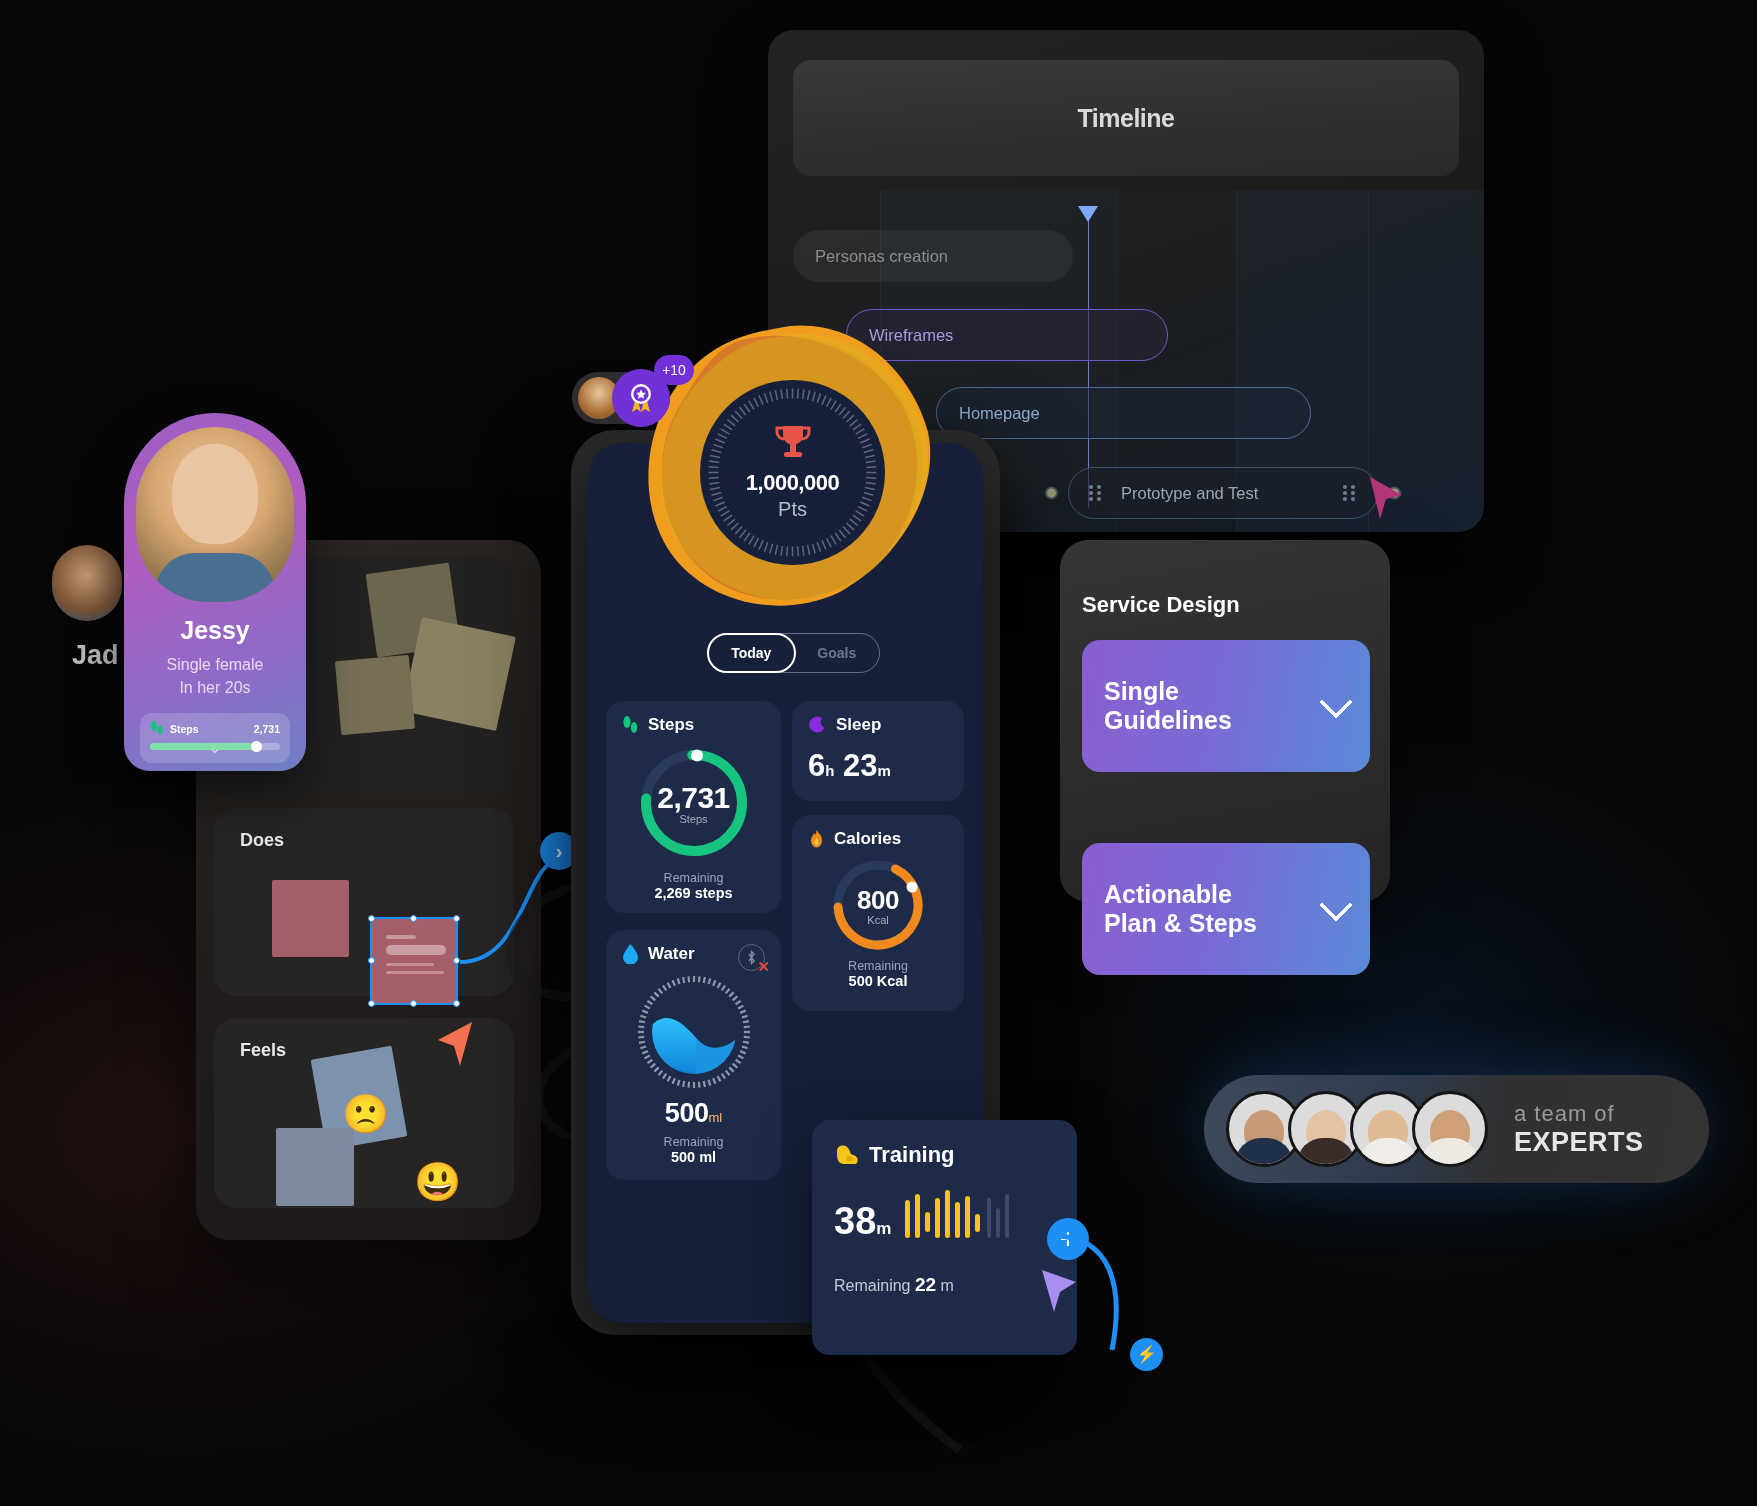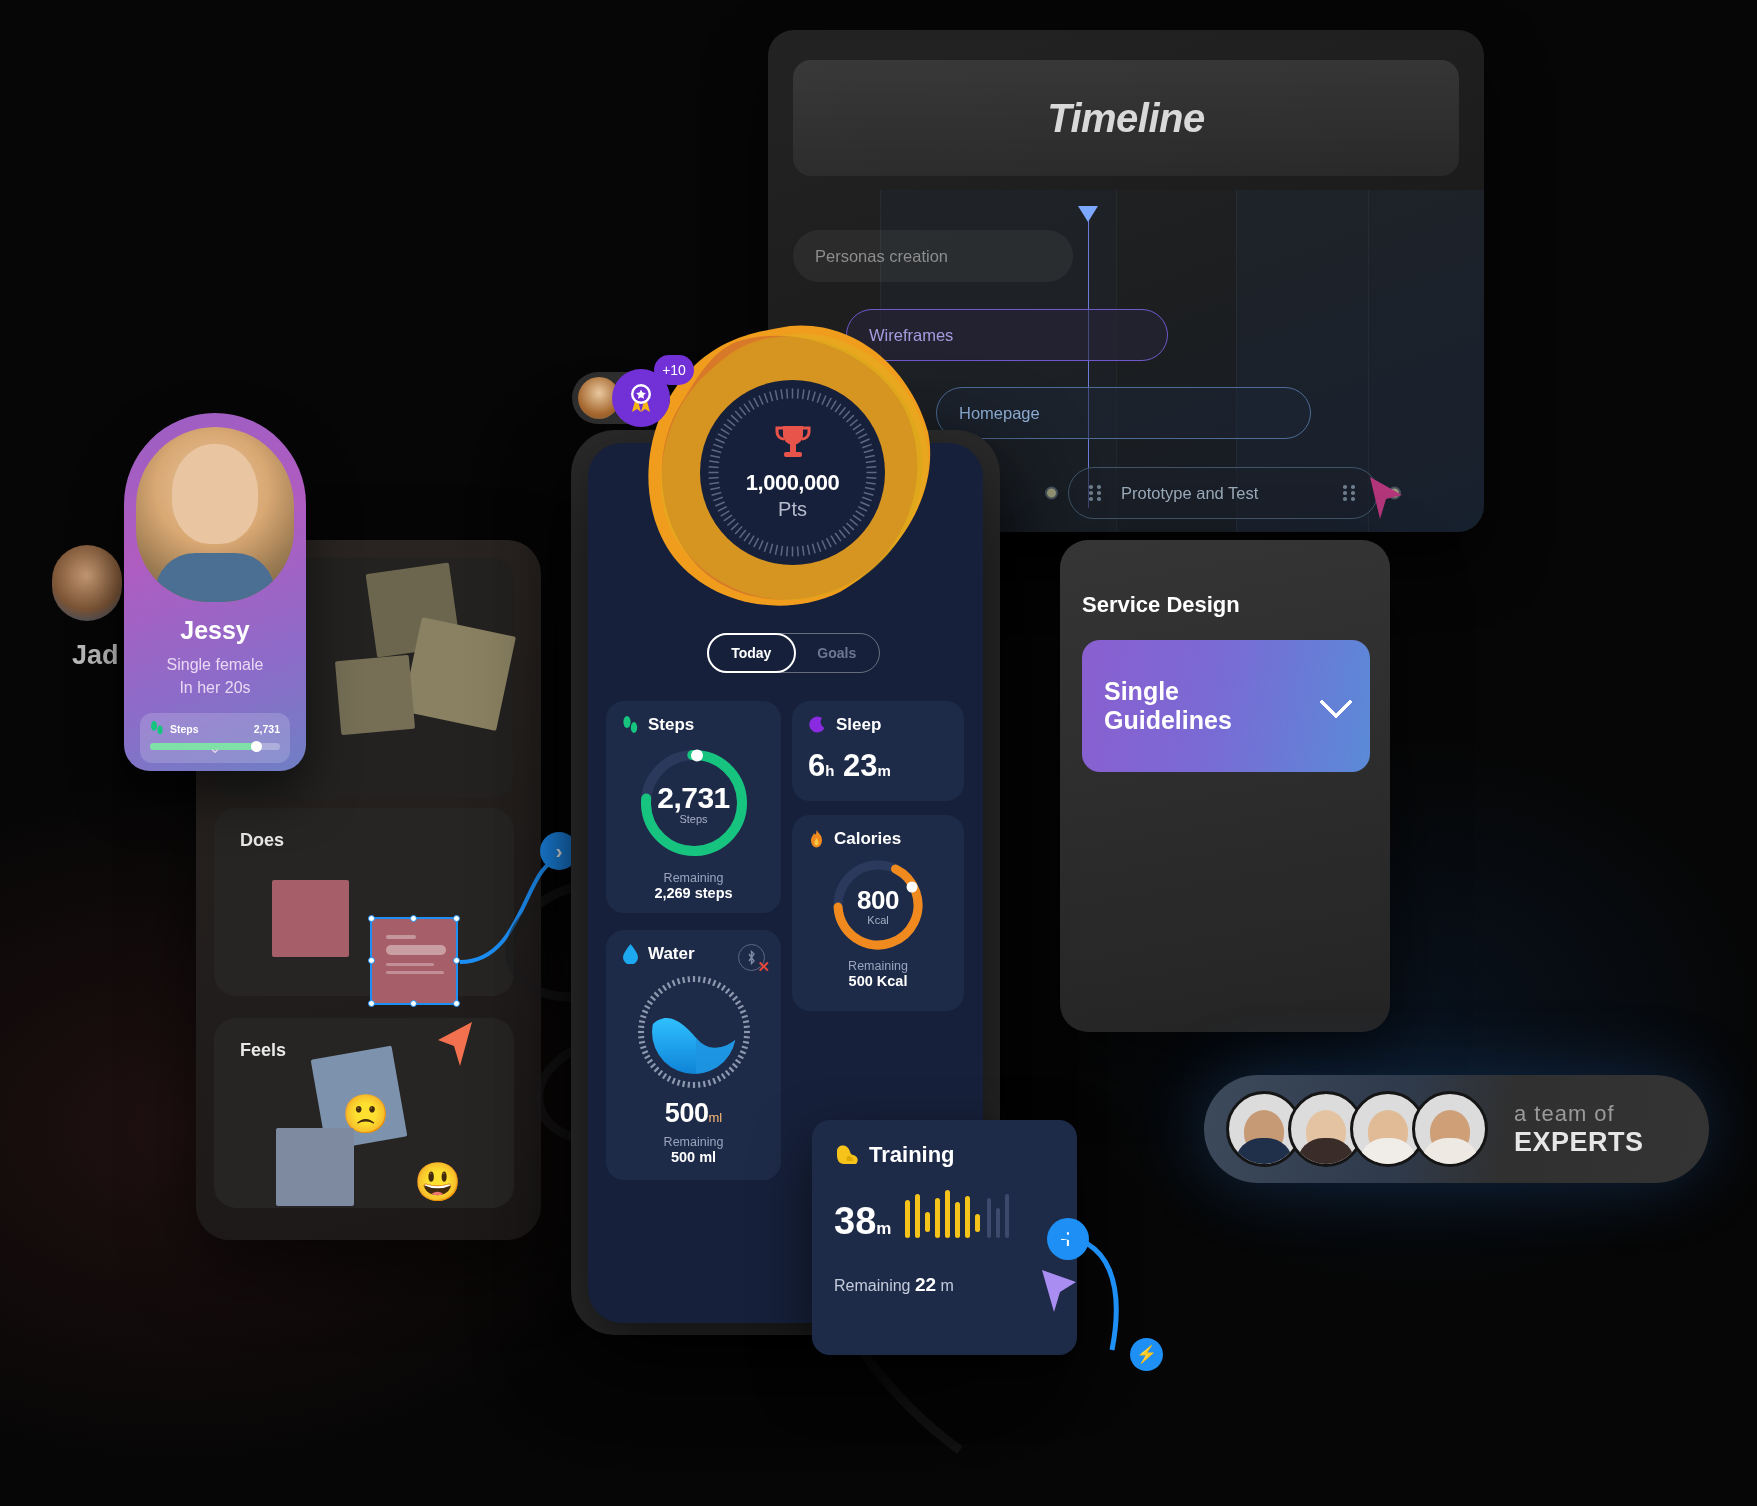--- a/index.html
+++ b/index.html
@@ -22,21 +22,21 @@
     box-shadow: 0 30px 60px rgba(0,0,0,0.6);
   }
   .tl-grid { position:absolute; inset:0; border-radius:26px; overflow:hidden; }
   .tl-col { position:absolute; top:160px; bottom:0; width:1px; background:rgba(255,255,255,0.045); }
   .tl-shade { position:absolute; top:160px; bottom:0; background: rgba(40,70,110,0.10); }
   .timeline-header {
     position:absolute; left:25px; top:30px; width:666px; height:116px;
     background: linear-gradient(180deg, rgba(255,255,255,0.10), rgba(255,255,255,0.055));
     border-radius:18px; display:flex; align-items:center; justify-content:center;
   }
-  .timeline-title { font-size:40px; font-weight:bold; letter-spacing:-0.5px; color:#d9d9d9;font-style:italic; }
+  .timeline-title { font-size:25px; font-weight:bold; letter-spacing:-0.5px; color:#d9d9d9; }
   .tl-bar {
     position:absolute; height:52px; border-radius:26px; display:flex; align-items:center;
     padding-left:22px; font-size:16.5px;
   }
   .tl-bar.plain { background: rgba(255,255,255,0.055); color:#8d8d8d; }
   .tl-bar.purple { background: rgba(40,36,58,0.55); border:1px solid #6f58c9; color:#a79be0; }
   .tl-bar.blue   { background: rgba(28,38,54,0.5);  border:1px solid #4d6b95; color:#8fb0d8; }
   .tl-bar.steel  { background: rgba(26,32,42,0.6);  border:1px solid #3f5468; color:#9aa9b8; padding-left:52px; }
   .tl-playhead { position:absolute; width:1px; top:178px; height:300px; background:#6e7bd6; }
   .tl-playhead::before {
@@ -141,21 +141,21 @@
   .tr-row { display:flex; align-items:flex-end; gap:14px; padding:22px 0 0 22px; }
   .tr-big { font-size:38px; font-weight:bold; color:#fff; line-height:1; }
   .tr-big small { font-size:17px; }
   .tr-rem { padding:34px 0 0 22px; font-size:16px; color:#c4cbdb; }
   .tr-rem b { color:#fff; font-size:19px; }
   .plus-btn { position:absolute; right:-12px; top:98px; width:42px; height:42px; border-radius:50%;
               background:#1d8ff5; color:#fff; font-size:28px; display:flex; align-items:center; justify-content:center; }
 
   
   .service {
-    position:absolute; left:1060px; top:540px; width:330px; height:492px;
+    position:absolute; left:1060px; top:540px; width:330px; height:362px;
     background: linear-gradient(170deg, #353535 0%, #2b2b2b 60%, #242424 100%);
     border-radius:28px; box-shadow:0 30px 70px rgba(0,0,0,0.55);
   }
   .svc-title { position:absolute; left:22px; top:52px; font-size:22px; font-weight:bold; color:#fff; }
   .svc-card {
     position:absolute; left:22px; width:288px; height:132px; border-radius:18px;
     background:linear-gradient(100deg, #8a5fd0 0%, #7a6ad4 45%, #5a8ad8 100%);
     display:flex; align-items:center; justify-content:space-between; padding:0 22px;
   }
   .svc-card span { font-size:25px; font-weight:bold; color:#fff; line-height:1.15; }
@@ -674,20 +674,27 @@
     <div class="svc-title">Service Design</div>
 
     <div class="svc-card" style="top:100px;">
       <span>
         <span>Single</span><br>
         <span>Guidelines</span>
       </span>
       <span class="chev"></span>
     </div>
 
+    <div class="svc-card" style="top:303px;">
+      <span>
+        <span>Actionable</span><br>
+        <span>Plan &amp; Steps</span>
+      </span>
+      <span class="chev"></span>
+    </div>
   </div>
 
   <div class="training">
     <div class="tr-head">
       <svg width="26" height="24" viewBox="0 0 26 24">
         <path d="M3 8 C3 3 9 1 13 4 C17 7 15 11 19 12 C24 13 25 18 22 21 L10 21 C5 21 3 17 3 12 Z" fill="#f5c319"></path>
         <path d="M14 13 C17 13 19 15 19 18 L13 18 C12 16 12 14 14 13 Z" fill="#e0a800"></path>
       </svg>
       <span class="tr-title">Training</span>
     </div>

